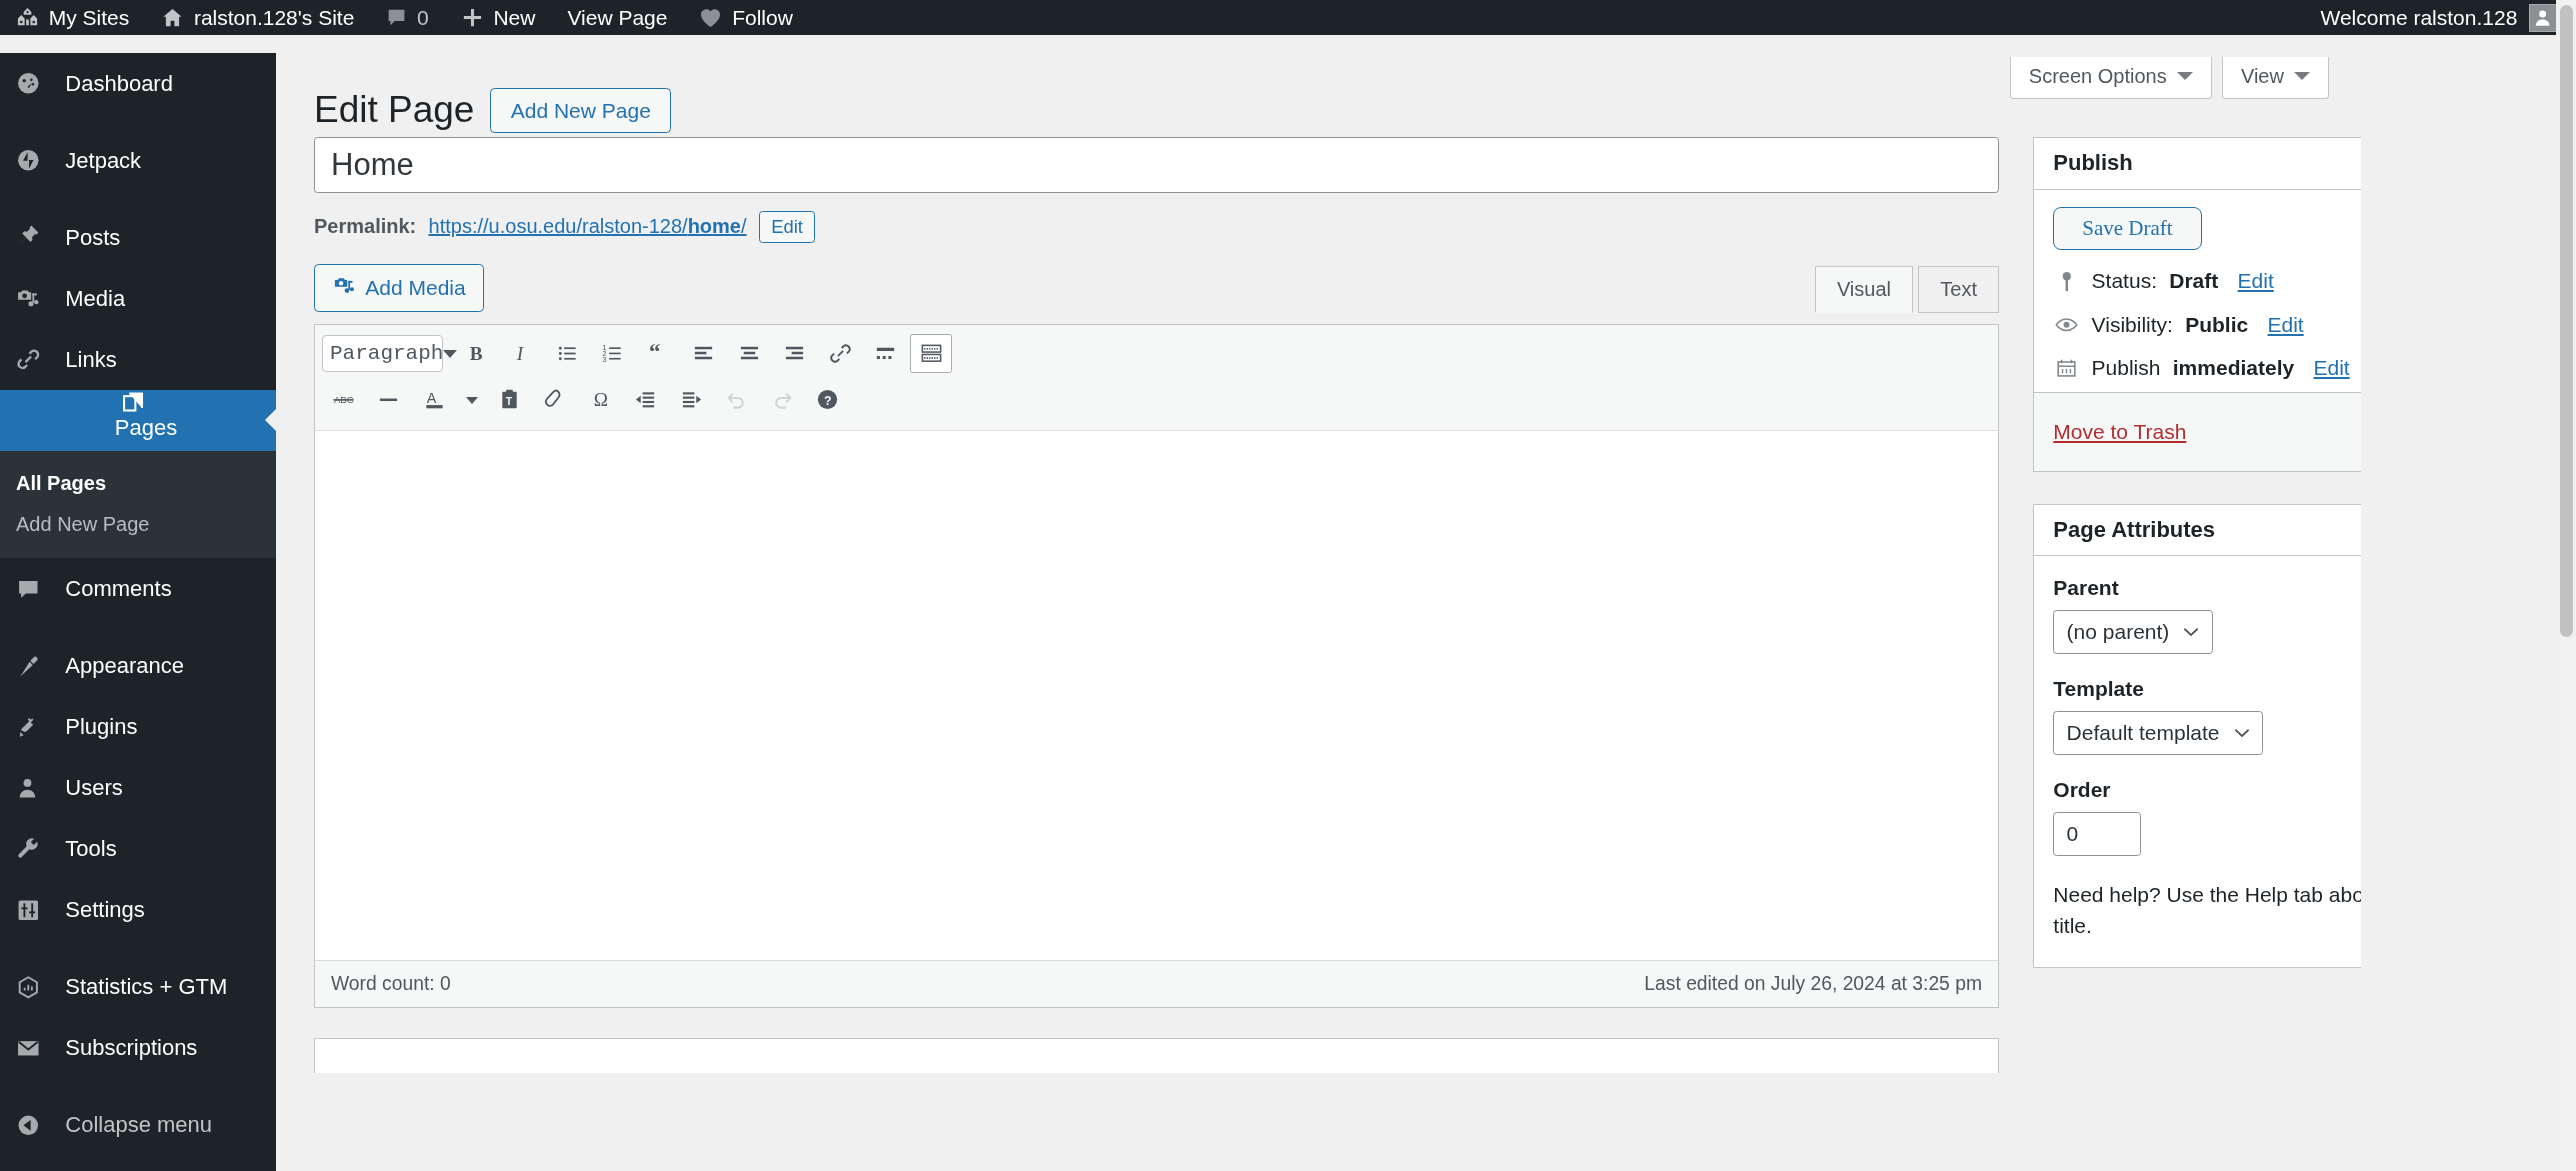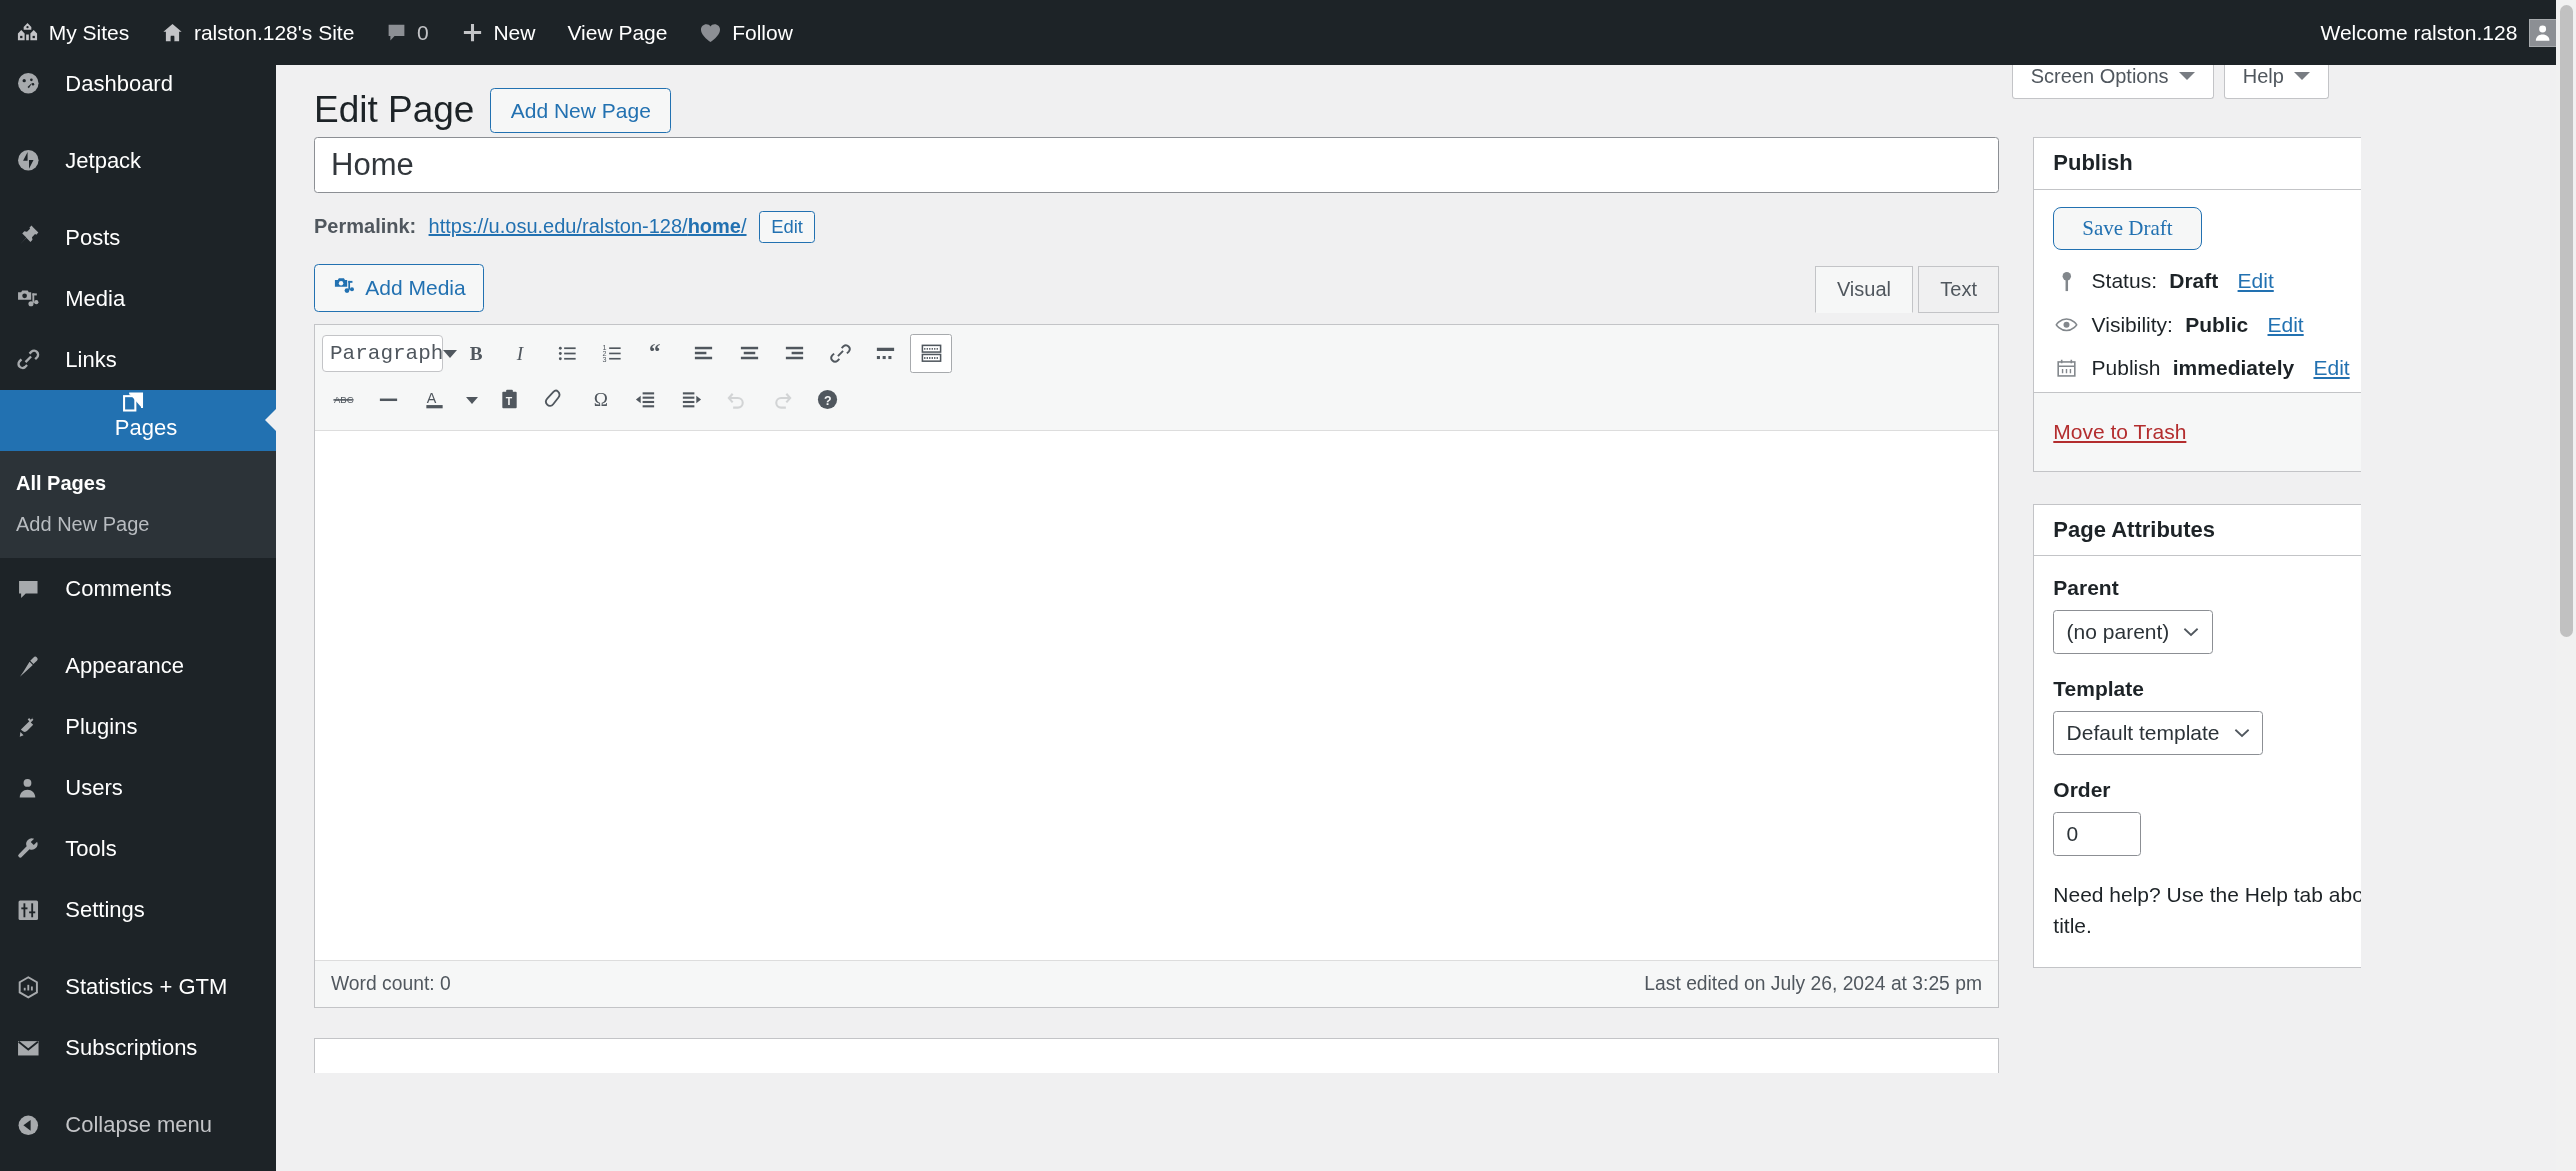--- a/index.html
+++ b/index.html
@@ -7,21 +7,21 @@
     width: 2576px; height: 1172px;
     overflow: hidden;
     background: #f0f0f1;
     font-family: "Liberation Sans", sans-serif;
     -webkit-font-smoothing: antialiased;
   }
 
   
   #adminbar {
     position: absolute; top: 0; left: 0;
-    width: 2576px; height: 65px;
+    width: 2576px; height: 35px;
     background: #1d2327;
     color: #c3c4c7;
     display: flex; align-items: center;
     font-size: 21px;
     z-index: 50;
   }
   .ab-item {
     display: flex; align-items: center; gap: 9.7px;
     height: 53px; padding: 0 16px;
     color: #c3c4c7; text-decoration: none;
@@ -536,21 +536,21 @@
 </div>
 
 <div id="wpbody">
 
   <div id="screen-meta-links">
     <div class="meta-btn">
       <span>Screen Options</span>
       <span class="caret-d"></span>
     </div>
     <div class="meta-btn">
-      <span>Help</span>
+      <span>View</span>
       <span class="caret-d"></span>
     </div>
   </div>
 
   <div id="page-head">
     <h1 id="page-title">Edit Page</h1>
     <button class="btn-secondary">Add New Page</button>
   </div>
 
   <div id="post-body-content">

